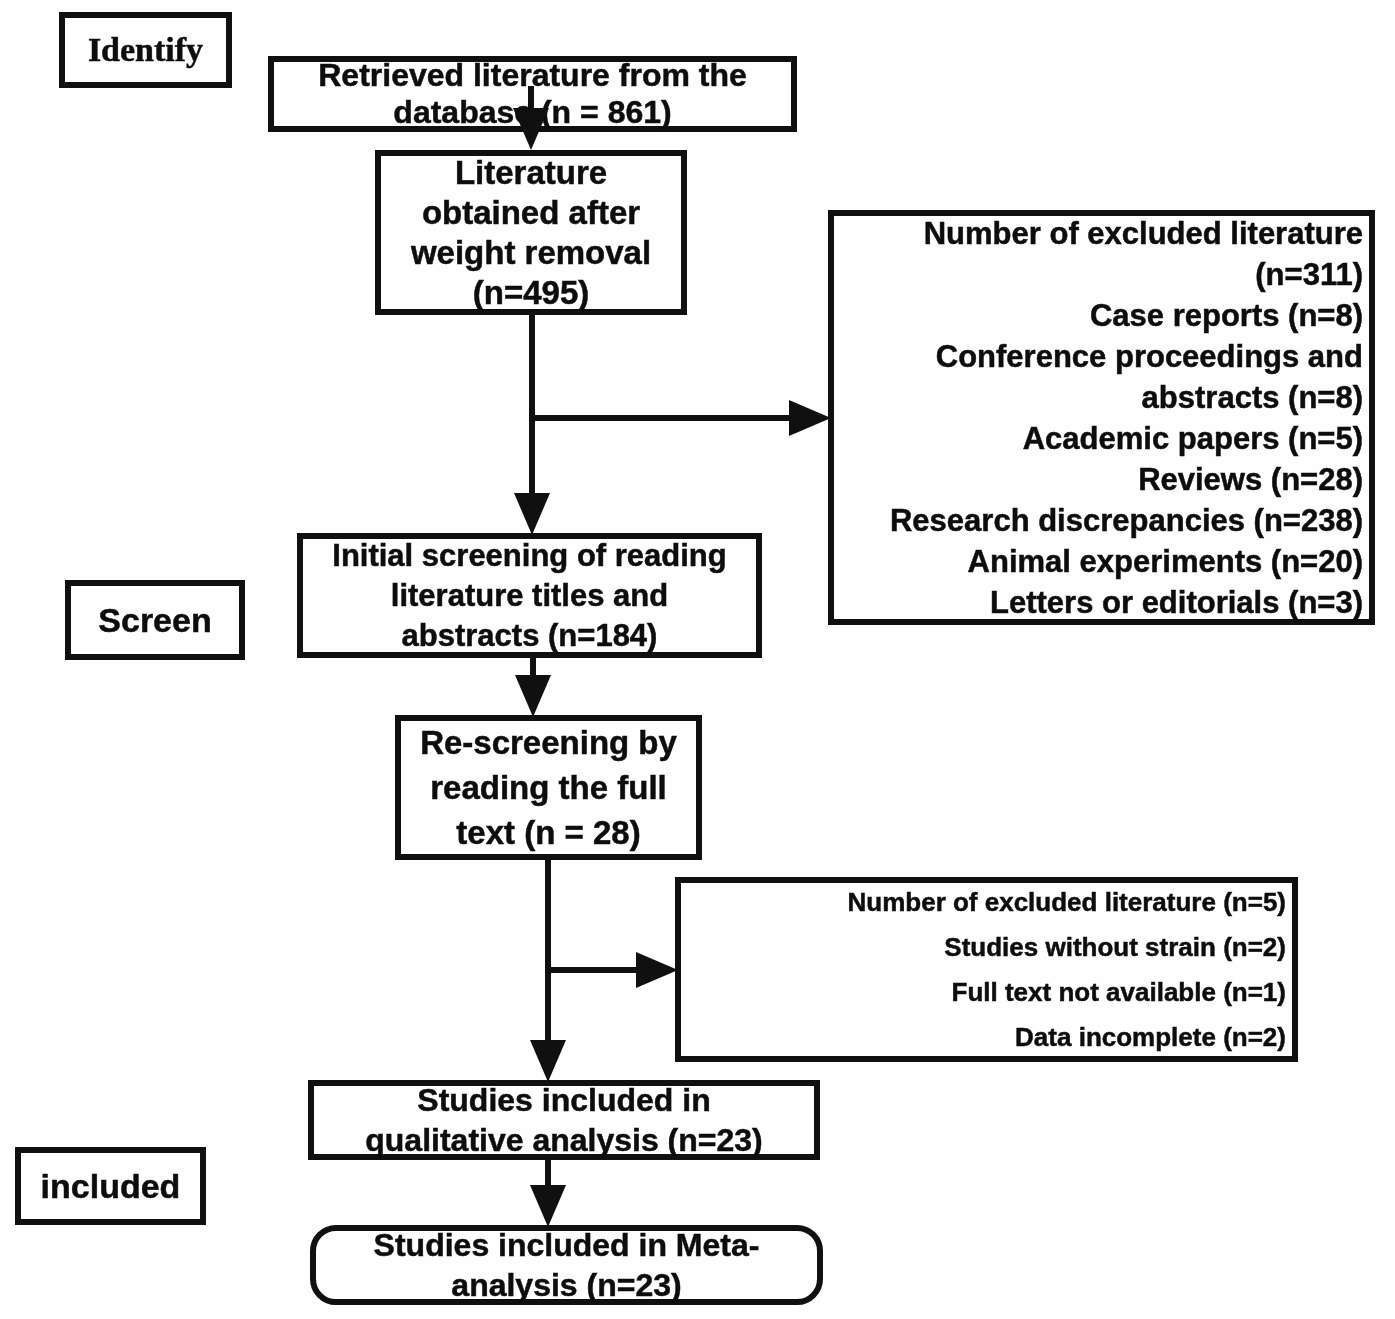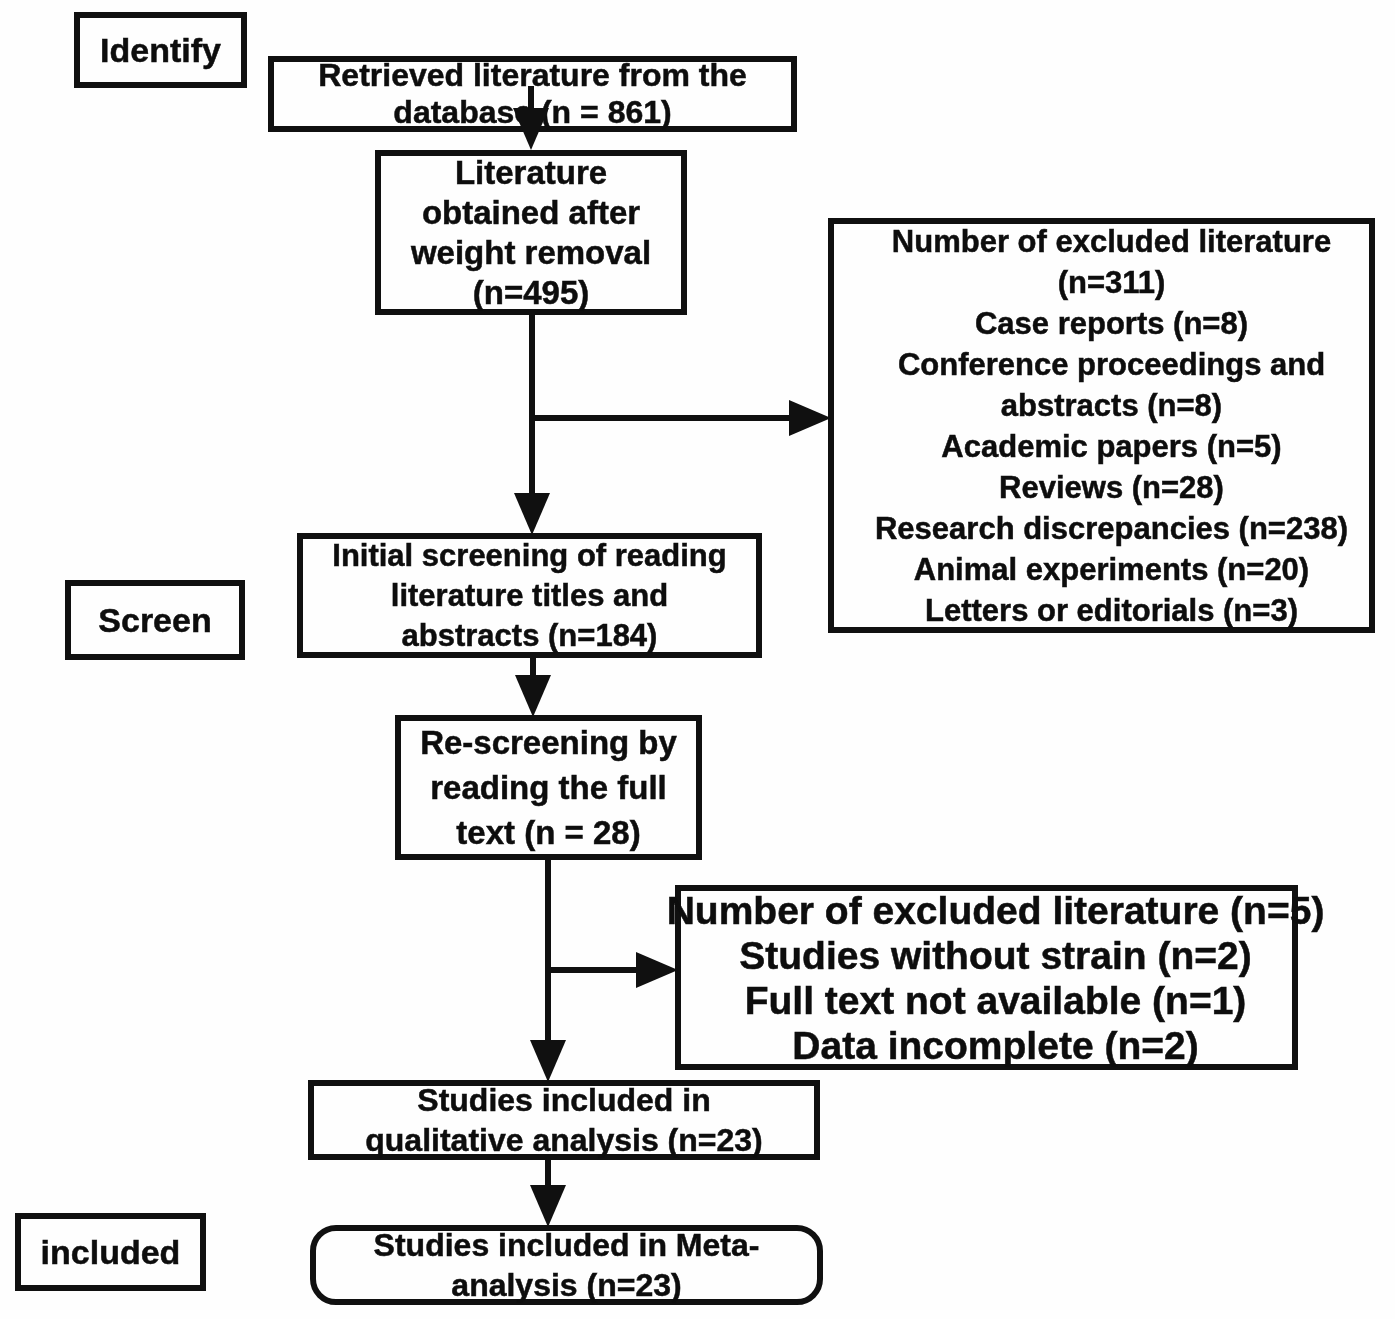--- a/index.html
+++ b/index.html
@@ -25,33 +25,32 @@
     display: flex;
     flex-direction: column;
     align-items: center;
     justify-content: center;
     text-align: center;
     -webkit-text-stroke: 0.5px #101010;
   }
   .box .line { white-space: nowrap; }
   .stage { font-size: 34px; }
   .left-align {
-    align-items: center;
+    align-items: flex-end;
     text-align: left;
     padding-left: 26px;
     padding-right: 6px;
-    margin-top: 8px;
   }
   
   .t-retrieved   { font-size: 32px; line-height: 37px; }
   .t-weight      { font-size: 33px; line-height: 40px; }
   .t-excl1       { font-size: 31px; line-height: 41px; }
   .t-initial     { font-size: 31px; line-height: 40px; }
   .t-rescreen    { font-size: 33px; line-height: 45px; }
-  .t-excl2       { font-size: 39px; line-height: 45px; padding-left: 24px; }
+  .t-excl2       { font-size: 26px; line-height: 45px; padding-left: 24px; }
   .t-qual        { font-size: 32px; line-height: 40px; }
   .t-meta        { font-size: 32px; line-height: 40px; border-radius: 26px; }
   
   .seg {
     position: absolute;
     background: #101010;
   }
   .head-down {
     position: absolute;
     width: 0; height: 0;
@@ -65,27 +64,27 @@
     border-top: 18px solid transparent;
     border-bottom: 18px solid transparent;
     border-left: 42px solid #101010;
   }
 </style>
 </head>
 <body>
 
 <div id="diagram">
 
-  <div class="box stage" style="left:74px; top:12px; width:173px; height:76px;">
+  <div class="box stage" style="left:59px; top:12px; width:173px; height:76px;font-family:Liberation Serif, serif;">
     <span class="line">Identify</span>
   </div>
   <div class="box stage" style="left:65px; top:580px; width:180px; height:80px;">
     <span class="line">Screen</span>
   </div>
-  <div class="box stage" style="left:15px; top:1213px; width:191px; height:78px;">
+  <div class="box stage" style="left:15px; top:1147px; width:191px; height:78px;">
     <span class="line">included</span>
   </div>
 
   <div class="box t-retrieved" style="left:268px; top:12px; width:529px; height:76px;margin-top:44px;">
       <div class="line">Retrieved literature from the</div>
       <div class="line">database (n = 861)</div>
     </div>
 
   <div class="box t-weight" style="left:375px; top:150px; width:312px; height:165px;">
       <div class="line">Literature</div>

